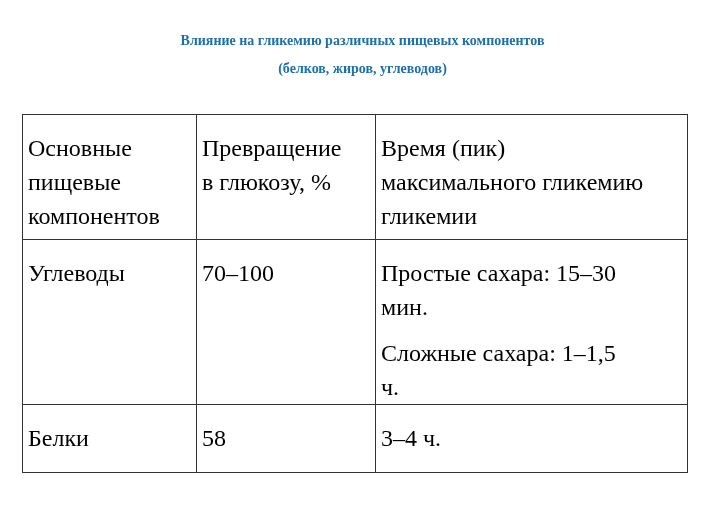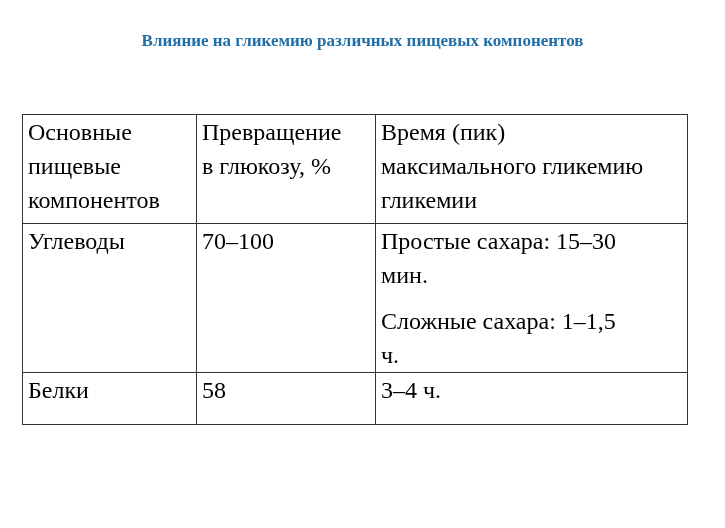--- a/index.html
+++ b/index.html
@@ -1,44 +1,45 @@
 <!DOCTYPE html>
 <html><head>
 <meta charset="utf-8">
 <style>
   html, body { margin: 0; padding: 0; }
   body { width: 725px; height: 528px; background: #ffffff; position: relative; overflow: hidden; }
   .title {
     position: absolute; left: 0; top: 27px; width: 725px;
     text-align: center; color: #1f6fa8;
-    font-family: "Liberation Serif", serif; font-weight: bold; font-size: 17px; line-height: 28px;
+    font-family: "Liberation Serif", serif; font-weight: bold; font-size: 14px; line-height: 28px;
   }
   table.t {
     position: absolute; left: 22px; top: 114px;
     width: 666px; border-collapse: collapse;
     font-family: "Liberation Serif", serif; font-size: 24px; color: #000;
   }
   table.t td {
     border: 1.5px solid #333; vertical-align: top;
-    padding: 0 5px 0 5px; line-height: 34px;
+    padding: 16px 5px 0 5px; line-height: 34px;
   }
   .c1 { width: 163px; }
   .c2 { width: 168px; }
   .r0 td { height: 108px; }
   .r1 td { height: 138px; }
   .r2 td { height: 51px; }
   .r3 td { height: 53px; }
   .line { display: block; }
   .gap { margin-top: 12px; }
 </style>
 </head>
 <body>
 
 <div class="title">
   <div>Влияние на гликемию различных пищевых компонентов</div>
+  <div>(белков, жиров, углеводов)</div>
 </div>
 
 <table class="t">
   <tbody>
       <tr class="r0">
     <td class="c1">
       <span class="line">Основные</span>
       <span class="line">пищевые</span>
       <span class="line">компонентов</span>
     </td>

